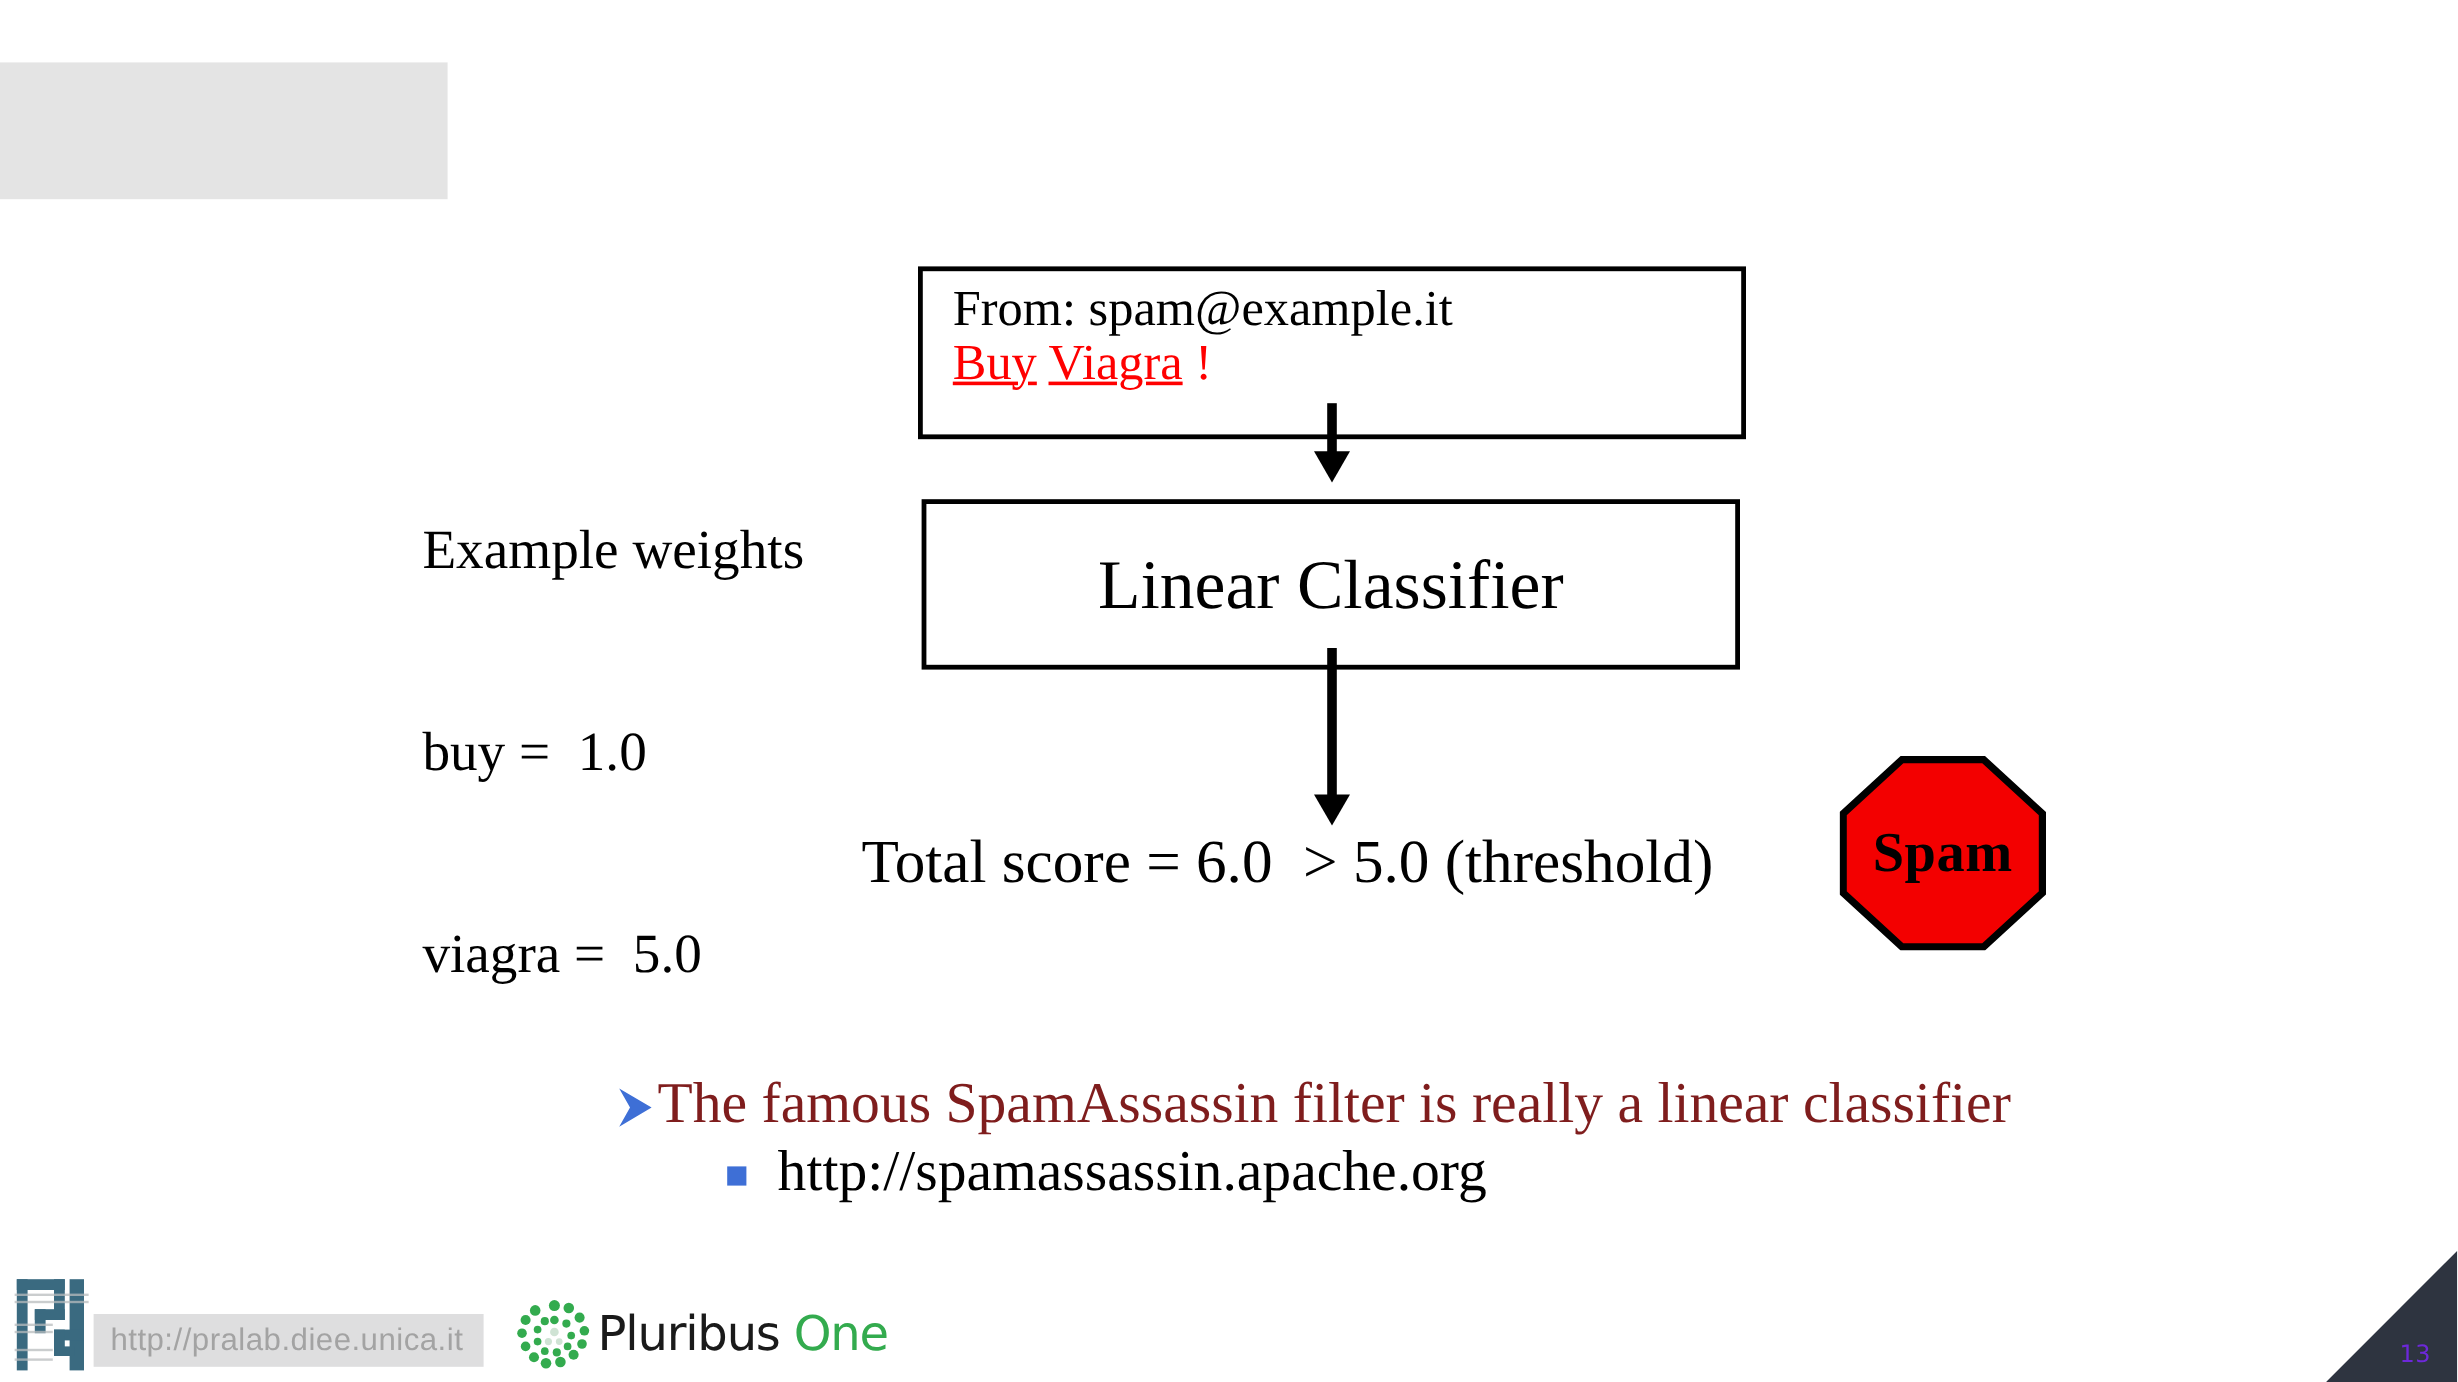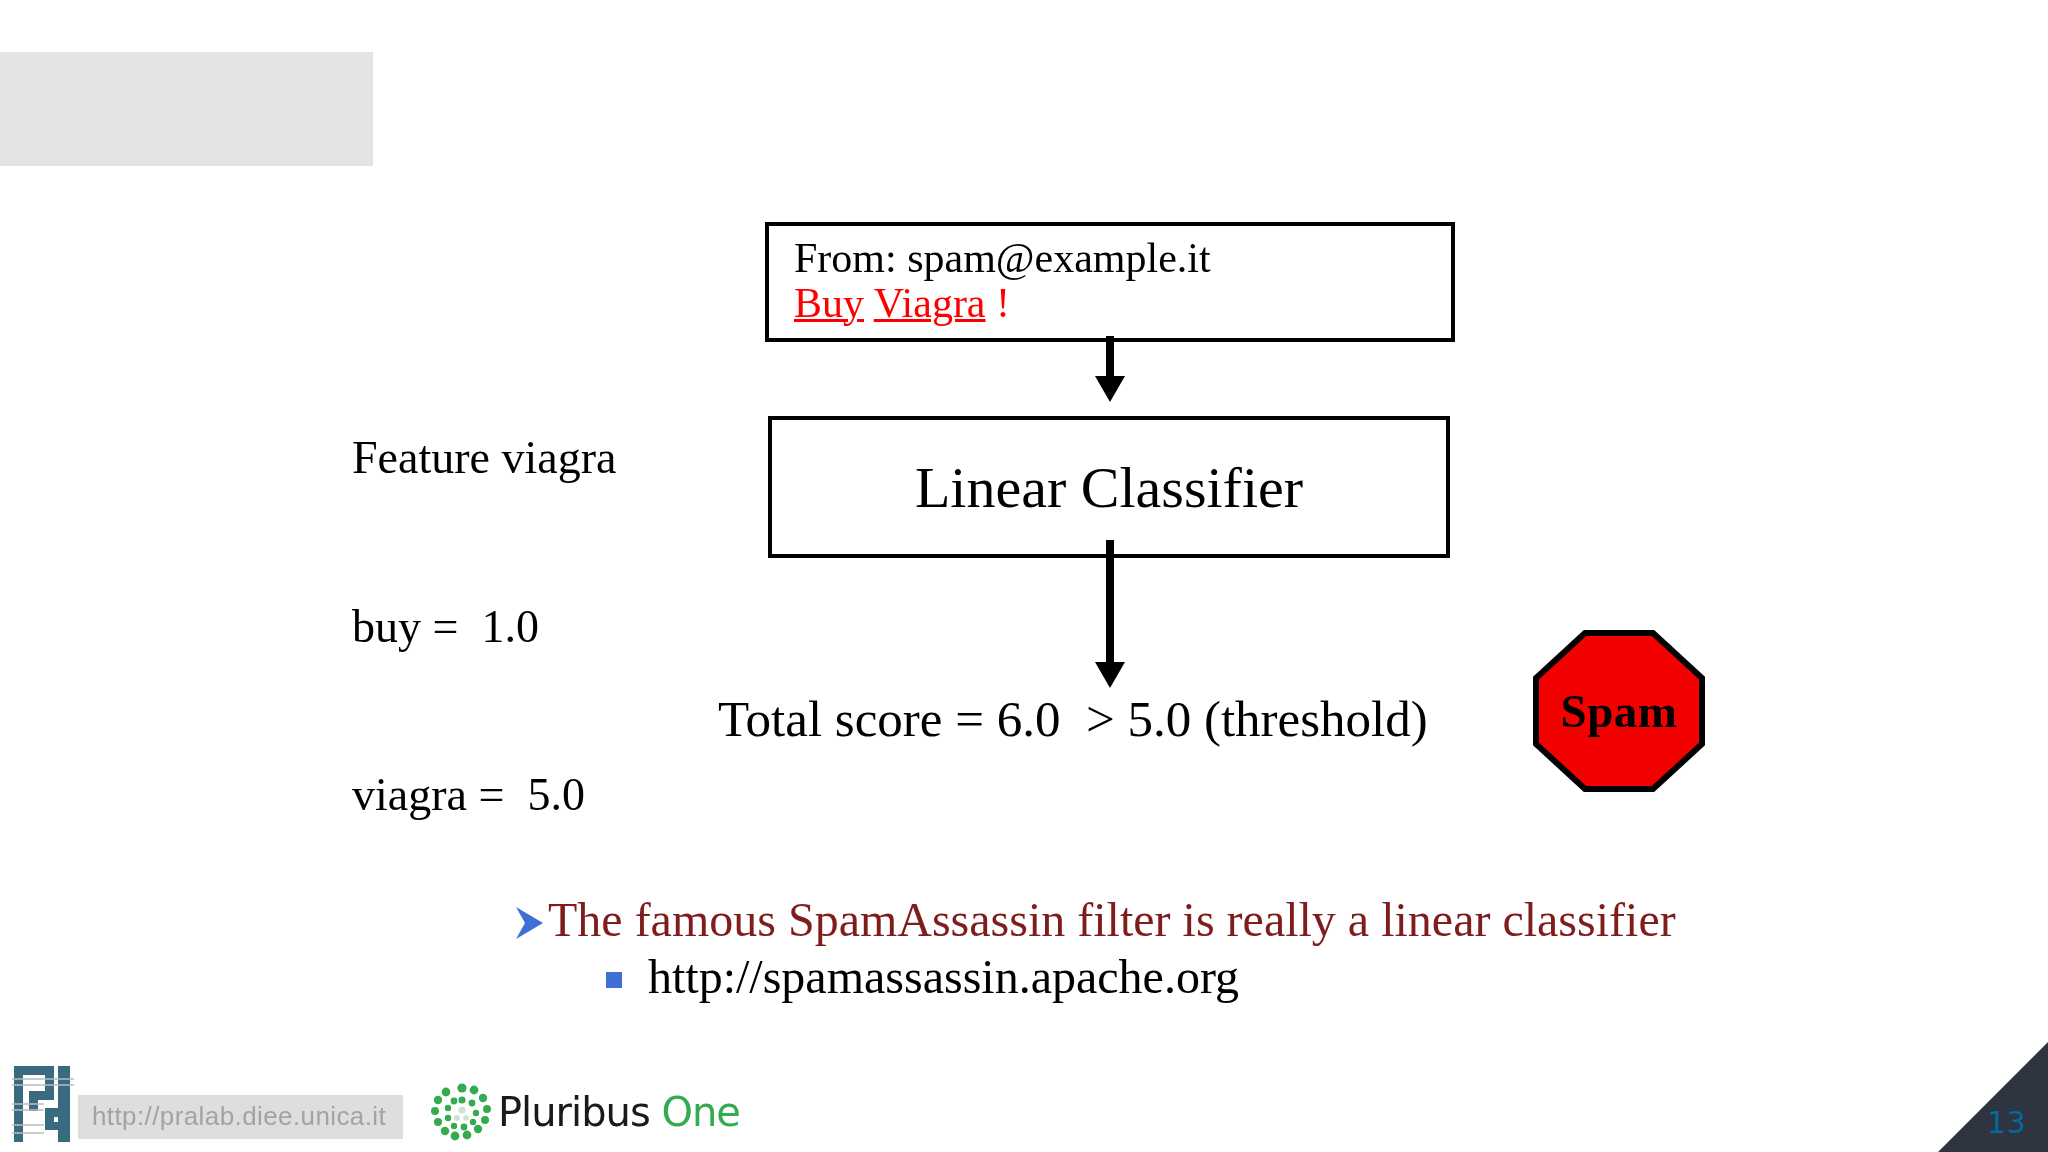--- a/index.html
+++ b/index.html
@@ -49,21 +49,21 @@
     white-space: pre;
   }
   #feature-weights div { white-space: pre; }
 
   
   #email-box {
     position: absolute;
     left: 765px;
     top: 222px;
     width: 690px;
-    height: 120px;
+    height: 144px;
     border: 4px solid #000000;
     box-sizing: border-box;
     background: #ffffff;
   }
   #email-from {
     position: absolute;
     left: 25px;
     top: 8px;
     font-size: 42px;
     color: #000000;
@@ -265,34 +265,34 @@
     width: 110px;
     height: 110px;
     background: #2e3440;
     clip-path: polygon(100% 0, 100% 100%, 0 100%);
   }
   #page-number {
     position: absolute;
     right: 22px;
     bottom: 12px;
     font-family: "DejaVu Sans", sans-serif;
-    font-size: 30px;
-    color: #0369a1;
+    font-size: 20px;
+    color: #6d28d9;
     letter-spacing: 0.5px;
   }
 </style>
 </head>
 <body>
 
 <div id="slide">
 
   <div id="title-band"></div>
 
   <div id="feature-weights">
-    <div>Feature viagra</div>
+    <div>Example weights</div>
     <div>buy =  1.0</div>
     <div>viagra =  5.0</div>
   </div>
 
   <div id="email-box">
     <div id="email-from">From: spam@example.it</div>
     <div id="email-body"><span class="ul">Buy</span> <span class="ul">Viagra</span><span> !</span></div>
   </div>
 
   <div id="arrow-1" class="arrow">

